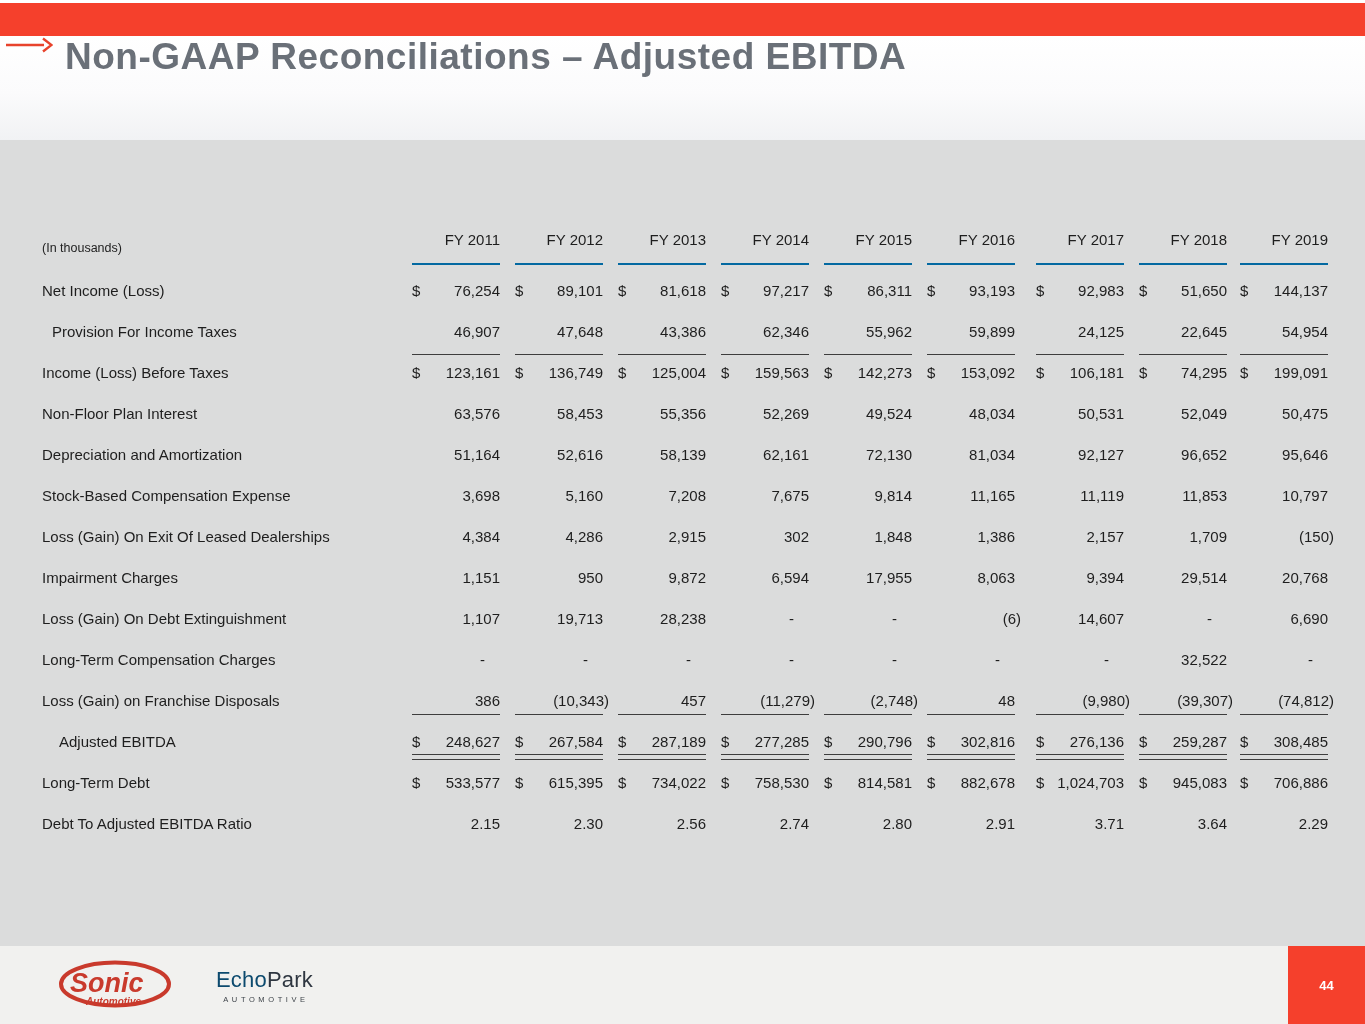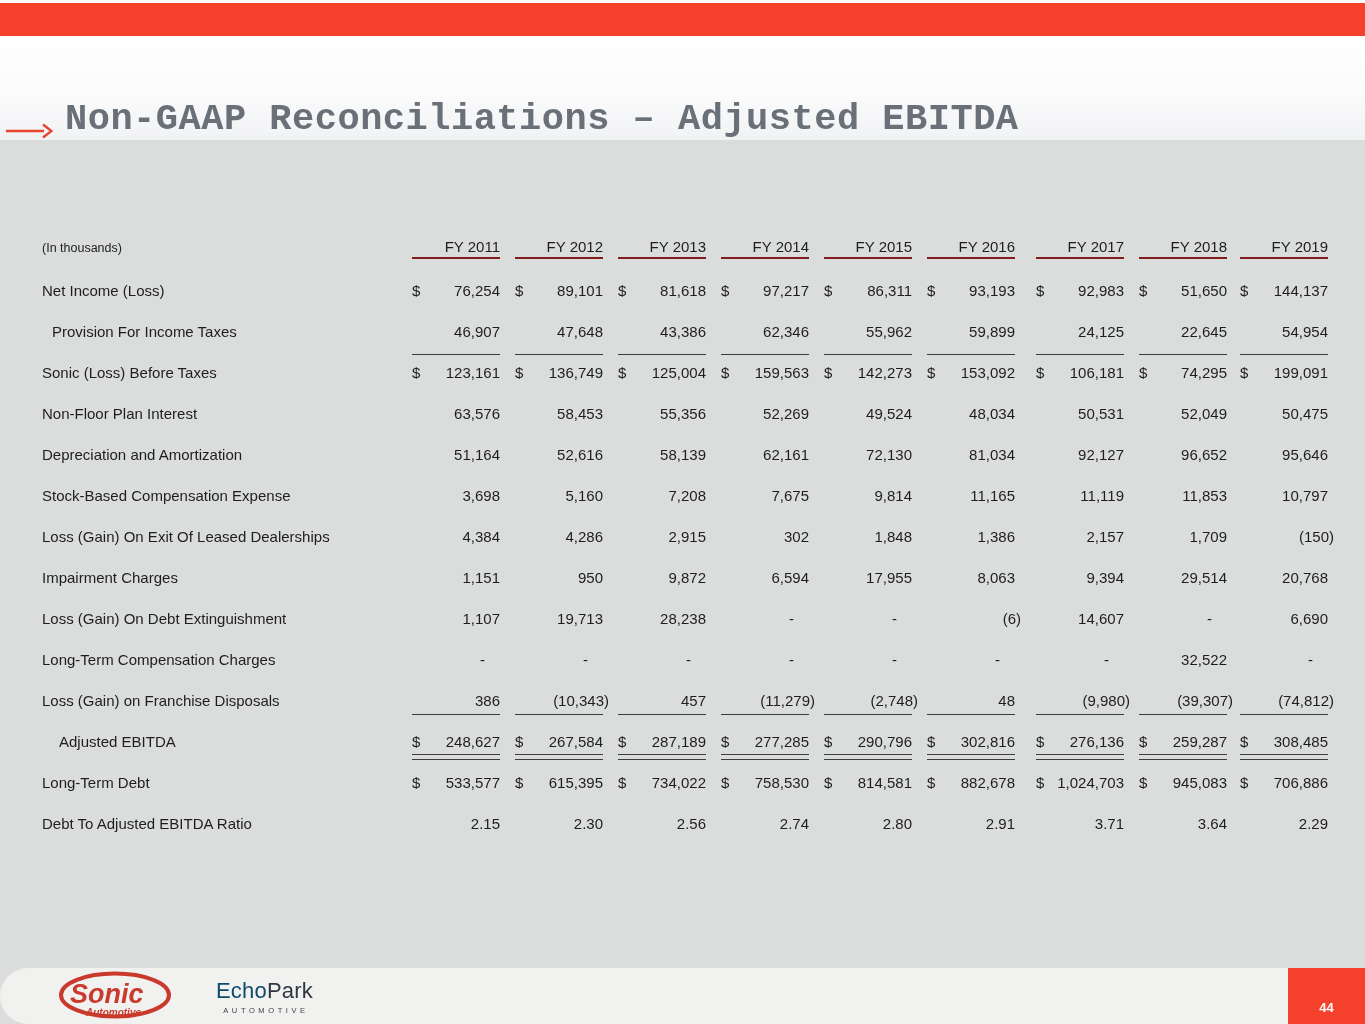--- a/index.html
+++ b/index.html
@@ -10,21 +10,21 @@
     background:#dbdcdc;
   }
 
   
   .top-sliver { height:3px; background:#ffffff; }
   .top-bar    { height:33px; background:#f5402c; }
 
   
   .title-band {
     height:104px; background:linear-gradient(#ffffff 0%, #fbfbfc 55%, #f1f2f4 100%);
-    display:flex; align-items:flex-end;font-family:Liberation Mono, monospace;
+    display:flex; align-items:flex-start;
   }
   .title-arrow { margin-left:5px; flex:0 0 auto; display:block; }
   .page-title {
     margin-left:12px;
     font-size:37px; font-weight:bold; color:#6a7078; letter-spacing:0.5px;
     white-space:nowrap;
   }
 
   
   .table-area { flex:1 1 auto; background:#dbdcdc; }
@@ -50,40 +50,40 @@
     width:88px; margin-left:auto;
     display:flex; justify-content:space-between; align-items:baseline;
     white-space:nowrap;
   }
   .cellbox.end { justify-content:flex-end; }
   .cellbox.dashc { padding-right:15px; }
   .val.neg { margin-right:-6px; }
   .usd { flex:0 0 auto; }
 
   
-  .headbox { border-bottom:2px solid #7f1d1d; padding-bottom:2px; justify-content:flex-end; }
+  .headbox { border-bottom:2px solid #0369a1; padding-bottom:15px; justify-content:flex-end; }
 
   
   .r-above::before {
     content:""; position:absolute; left:0; right:0; top:-10px;
     border-top:1.7px solid #3d3d3d;
   }
   .r-below::after {
     content:""; position:absolute; left:0; right:0; bottom:-6px;
     border-bottom:1.7px solid #3d3d3d;
   }
   .r-double::after {
     content:""; position:absolute; left:0; right:0; bottom:-10px; height:4px;
     border-top:1.7px solid #3d3d3d; border-bottom:1.7px solid #3d3d3d;
   }
 
   
   .footer {
-    position:relative; height:56px; background:#f1f1ef;
-    display:flex; align-items:center;border-radius:28px;
+    position:relative; height:78px; background:#f1f1ef;
+    display:flex; align-items:center;
   }
   .sonic-logo { margin-left:56px; flex:0 0 auto; }
   .echopark { margin-left:44px; text-align:center; }
   .ep-name { font-size:22px; font-weight:500; letter-spacing:0.2px; }
   .ep-green { color:#0c4a6e; }
   .ep-dark  { color:#2e3640; }
   .ep-sub { margin-top:2px; font-size:7.5px; letter-spacing:3.6px; color:#3c4248; padding-left:3px; }
   .page-box {
     position:absolute; right:0; top:0; width:77px; height:78px;
     background:#f5402c; color:#fff;
@@ -253,21 +253,21 @@
               <span class="val">22,645</span>
             </div>
           </td>
           <td>
             <div class="cellbox end">
               <span class="val">54,954</span>
             </div>
           </td>
         </tr>
         <tr>
-          <td class="lbl">Sonic (Loss) Before Taxes</td>
+          <td class="lbl">Income (Loss) Before Taxes</td>
           <td>
             <div class="cellbox r-above">
               <span class="usd">$</span>
               <span class="val">123,161</span>
             </div>
           </td>
           <td>
             <div class="cellbox r-above">
               <span class="usd">$</span>
               <span class="val">136,749</span>

